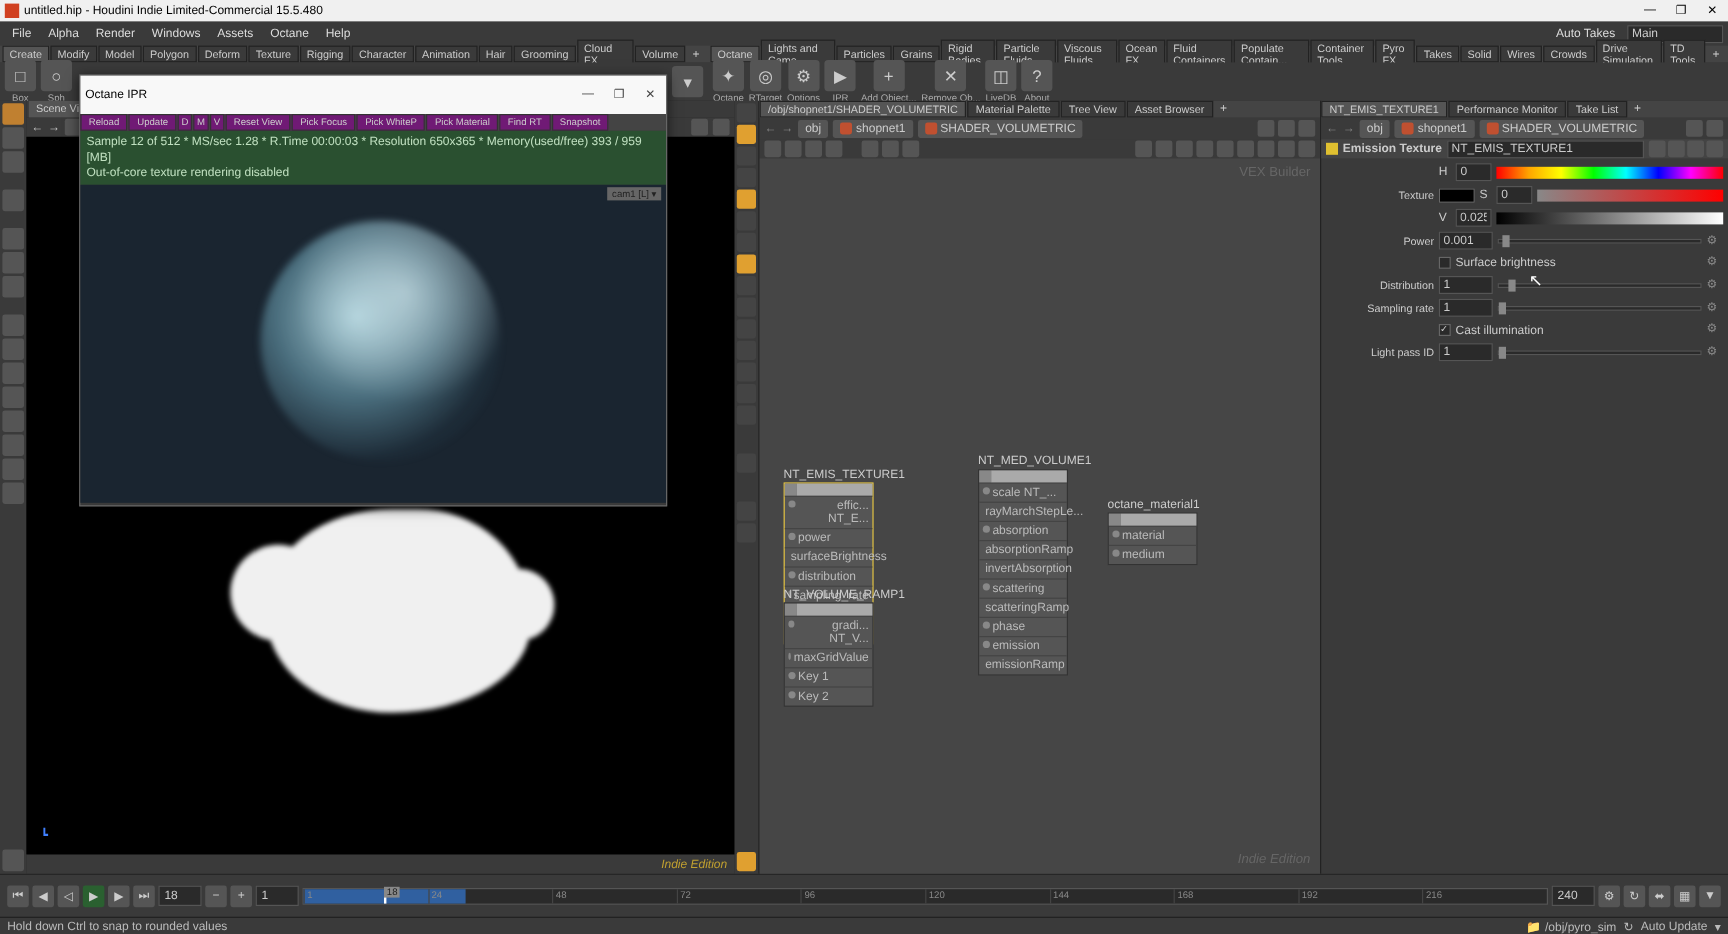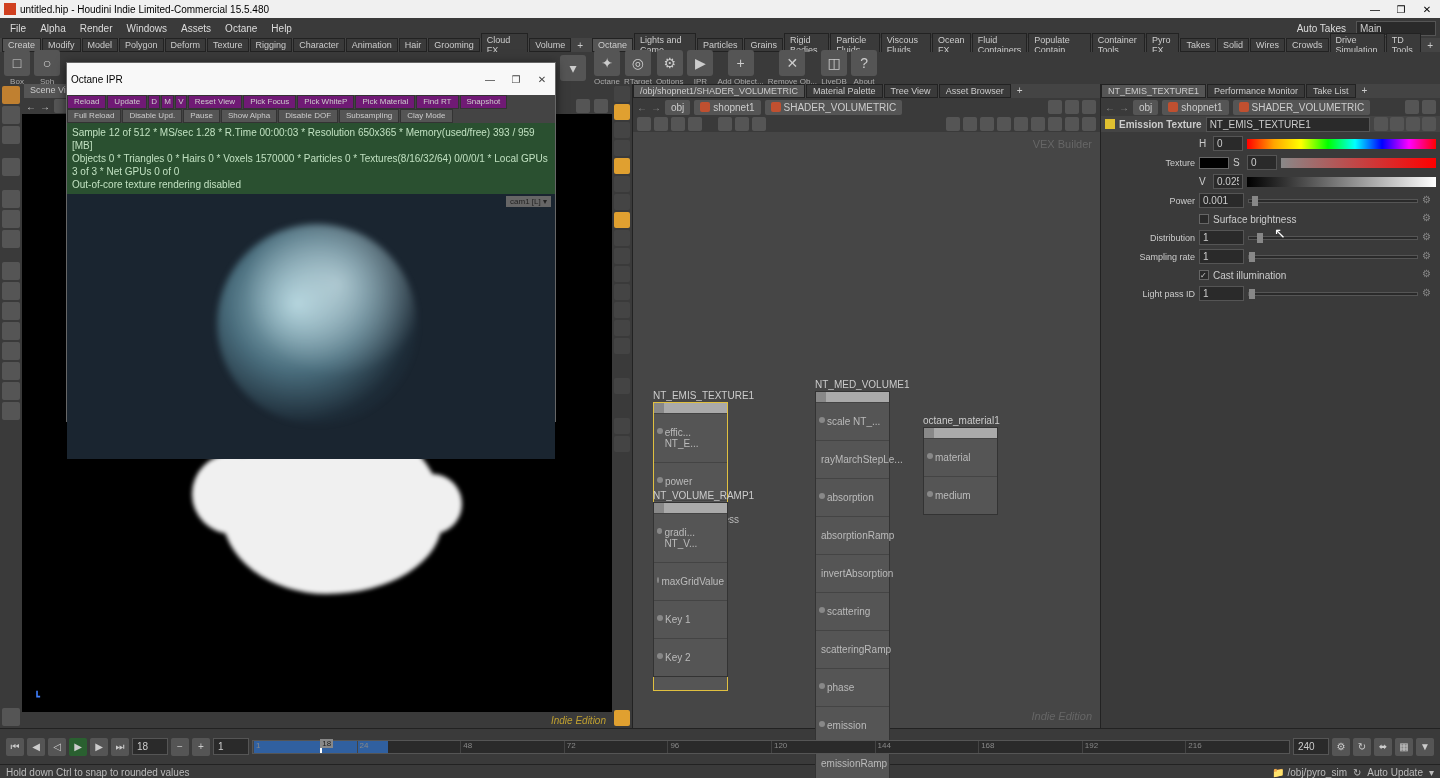--- a/index.html
+++ b/index.html
@@ -68,21 +68,21 @@
 .nettoolbar .t { width:14px; height:14px; background:#555; border-radius:2px; }
 .nettoolbar .spacer { flex:1; }
 .netcanvas { flex:1; background:#464646; position:relative; }
 .vexlbl { position:absolute; right:8px; top:6px; color:#666; font-size:11px; }
 .ielbl { position:absolute; right:8px; bottom:6px; color:#666; font-size:11px; font-style:italic; }
 .node { position:absolute; background:#555; border:1px solid #333; font-size:8px; }
 .node.sel { border:1px solid #e0c040; }
 .node .hdr { height:10px; display:flex; }
 .node .hdr .a { width:10px; background:#888; }
 .node .hdr .b { flex:1; background:#aaa; }
-.node .row { padding:13px 3px; color:#bbb; border-top:1px solid #444; display:flex; gap:2px; }
+.node .row { padding:2px 3px; color:#bbb; border-top:1px solid #444; display:flex; gap:2px;text-align:right; }
 .node .row .dot { width:6px; height:6px; background:#888; border-radius:50%; margin-top:1px; }
 .nodelbl { position:absolute; color:#ccc; font-size:10px; }
 svg.wires { position:absolute; inset:0; pointer-events:none; }
 svg.wires path { stroke:#999; stroke-width:1; fill:none; }
 
 .params { flex:0 0 340px; background:#3a3a3a; display:flex; flex-direction:column; border-left:1px solid #222; }
 .parmhdr { height:16px; background:#444; display:flex; align-items:center; padding:0 4px; gap:4px; }
 .parmhdr .ic { width:10px; height:10px; background:#e0c030; }
 .parmhdr .name { font-weight:bold; }
 .parmhdr input { background:#2a2a2a; border:1px solid #555; color:#ccc; padding:1px 3px; flex:1; }
@@ -659,32 +659,22 @@
     <span class="b sm">D</span>
     <span class="b sm">M</span>
     <span class="b sm">V</span>
     <span class="b">Reset View</span>
     <span class="b">Pick Focus</span>
     <span class="b">Pick WhiteP</span>
     <span class="b">Pick Material</span>
     <span class="b">Find RT</span>
     <span class="b">Snapshot</span>
   </div>
-  <div class="iprbar2">
-    <span class="b">Full Reload</span>
-    <span class="b">Disable Upd.</span>
-    <span class="b">Pause</span>
-    <span class="b">Show Alpha</span>
-    <span class="b">Disable DOF</span>
-    <span class="b">Subsampling</span>
-    <span class="b">Clay Mode</span>
-  </div>
   <div class="iprstatus">
     <div>Sample 12 of 512 * MS/sec 1.28 * R.Time 00:00:03 * Resolution 650x365 * Memory(used/free) 393 / 959 [MB]</div>
-    <div>Objects 0 * Triangles 0 * Hairs 0 * Voxels 1570000 * Particles 0 * Textures(8/16/32/64) 0/0/0/1 * Local GPUs 3 of 3 * Net GPUs 0 of 0</div>
     <div>Out-of-core texture rendering disabled</div>
   </div>
   <div class="iprview">
     <div class="camind">cam1 [L] ▾</div>
     <div class="fogball"></div>
   </div>
 </div>
 
 <div class="cursor">↖</div>
 

